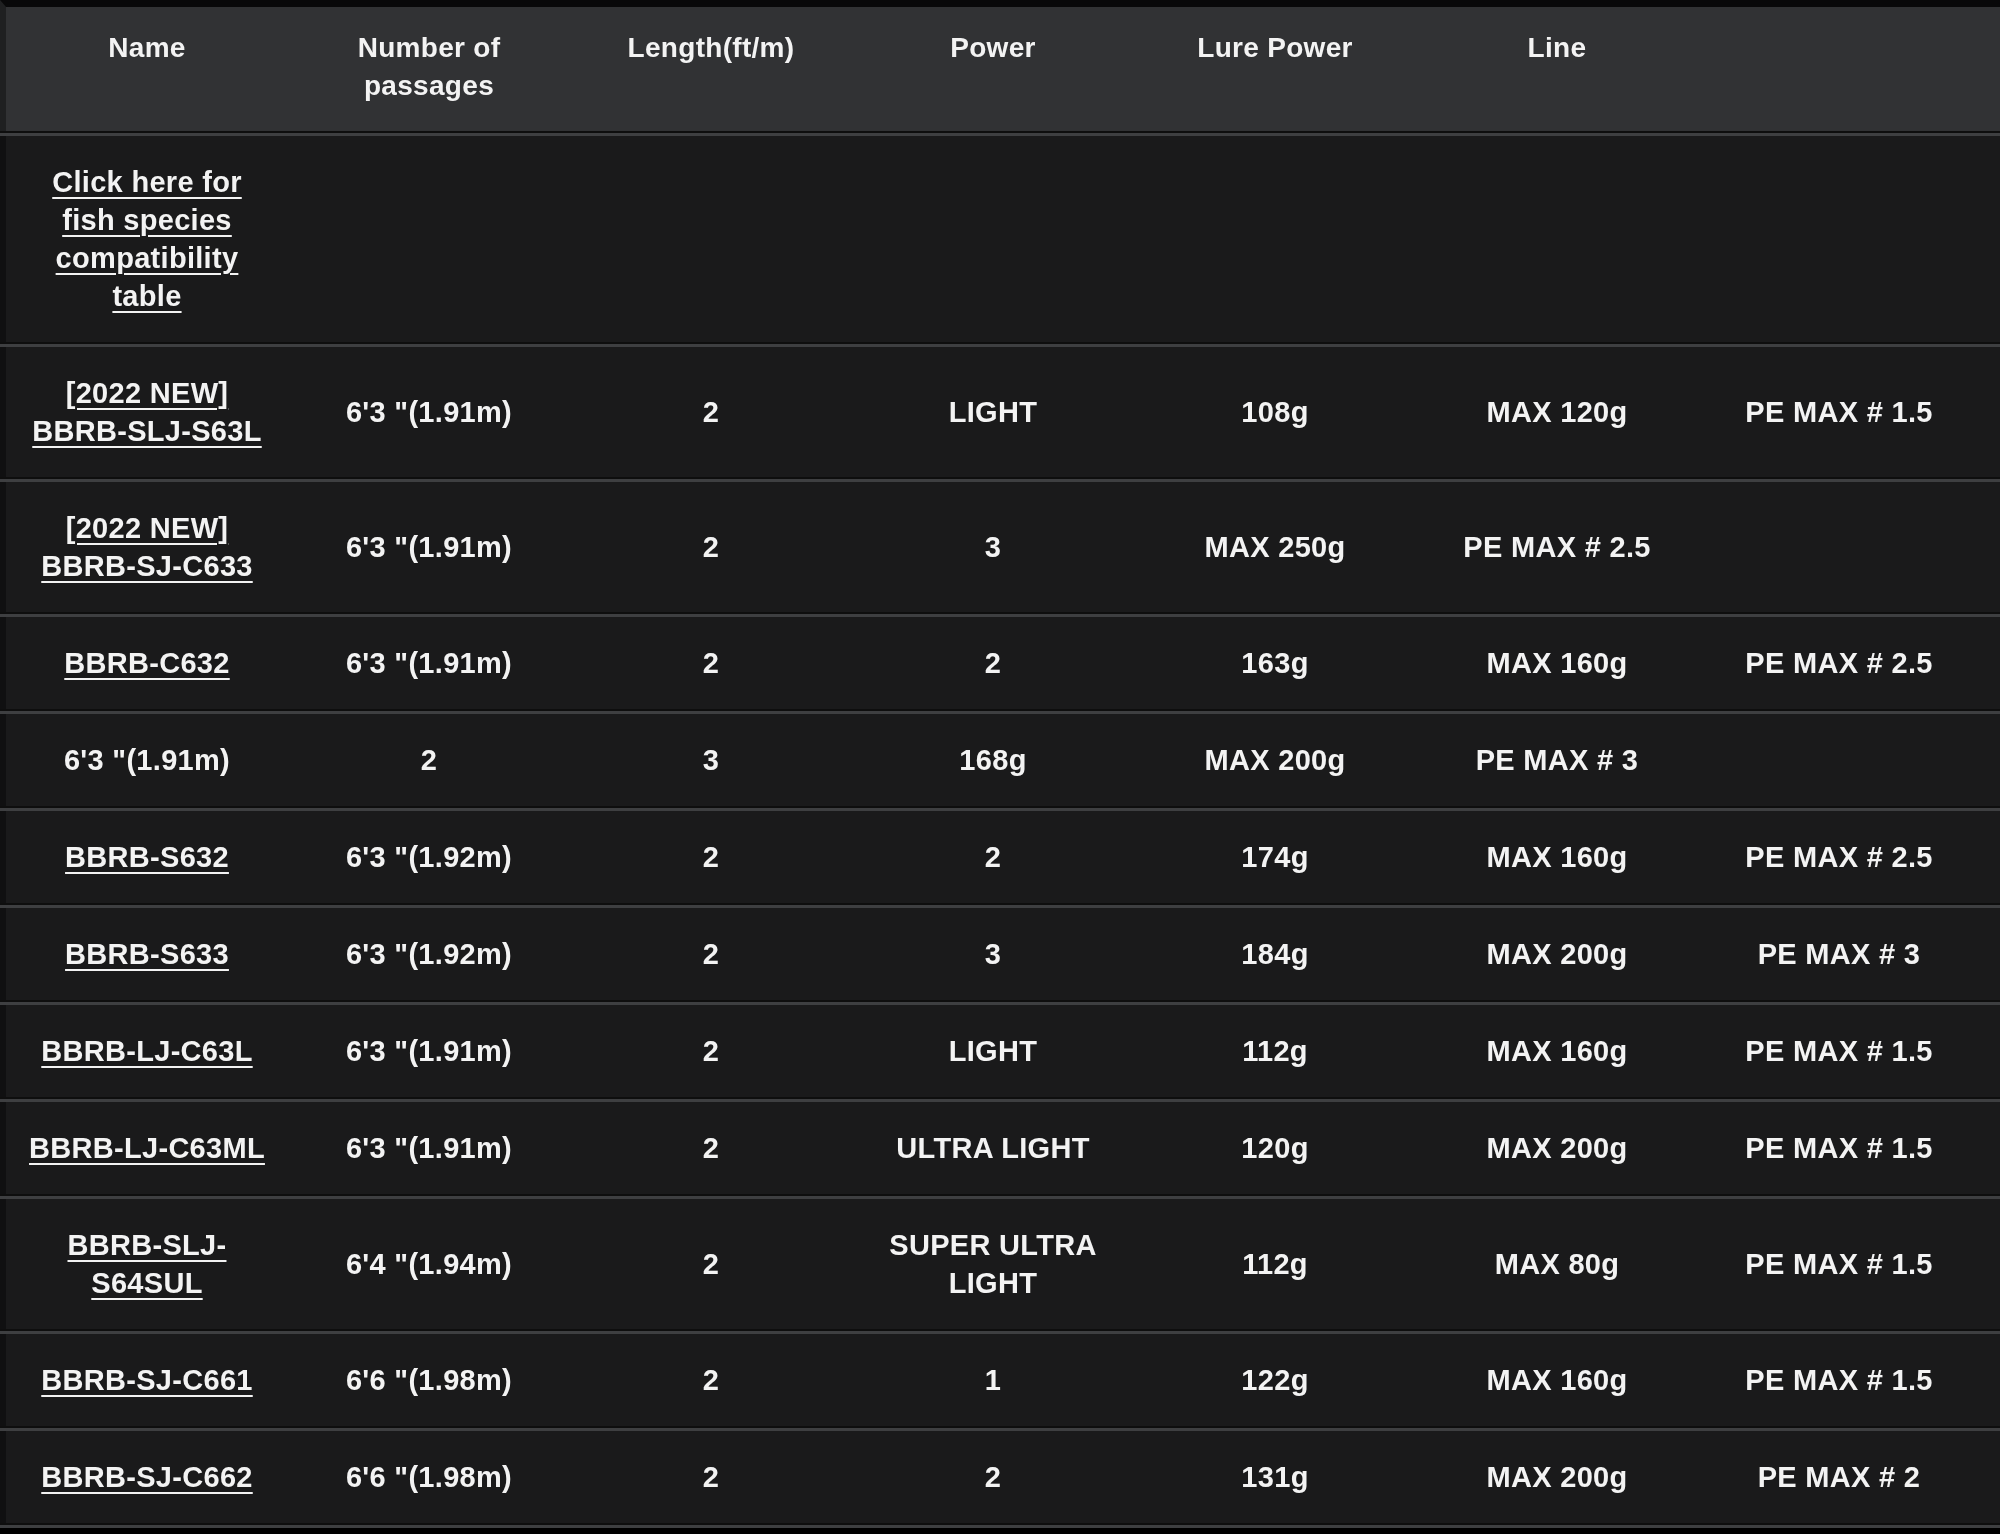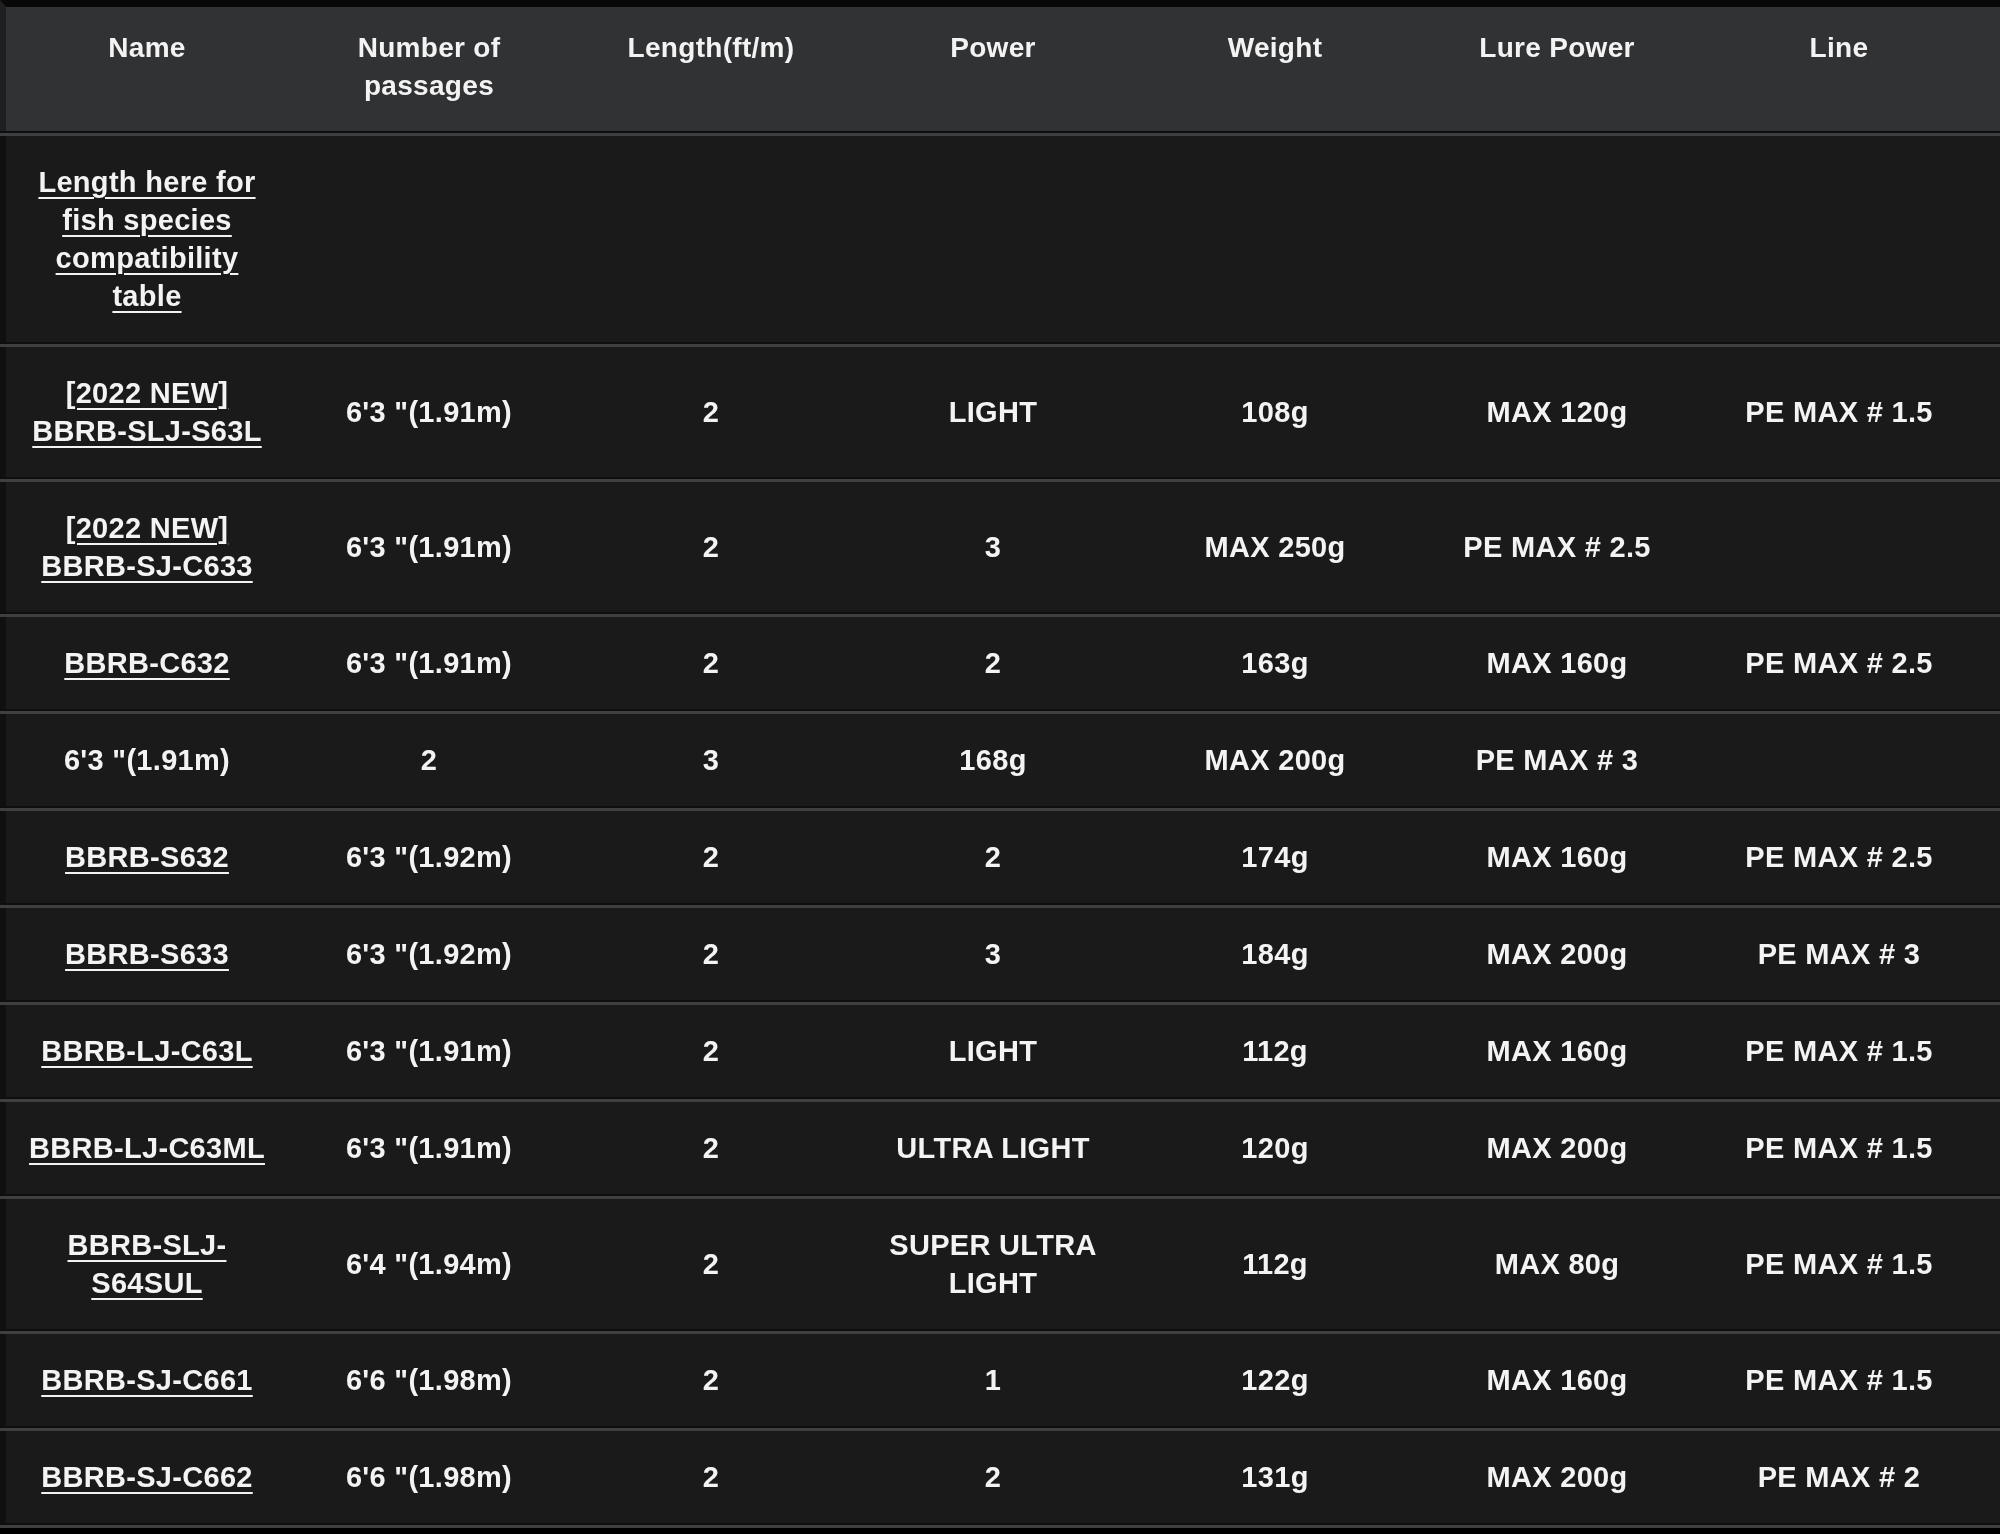--- a/index.html
+++ b/index.html
@@ -49,30 +49,29 @@
 <body>
 
 <div class="spec-table">
 
   <div class="row header">
     <div class="cell">Name</div>
     <div class="cell">Number of
 passages</div>
     <div class="cell">Length(ft/m)</div>
     <div class="cell">Power</div>
-    <div class="cell">Weight</div>
     <div class="cell">Lure Power</div>
     <div class="cell">Line</div>
   </div>
 
   <div class="divider"></div>
 
   <div class="row">
     <div class="cell">
-      <a href="#" class="link">Length here for
+      <a href="#" class="link">Click here for
 fish species
 compatibility
 table</a>
     </div>
     <div class="cell"></div>
     <div class="cell"></div>
     <div class="cell"></div>
     <div class="cell"></div>
     <div class="cell"></div>
     <div class="cell"></div>

